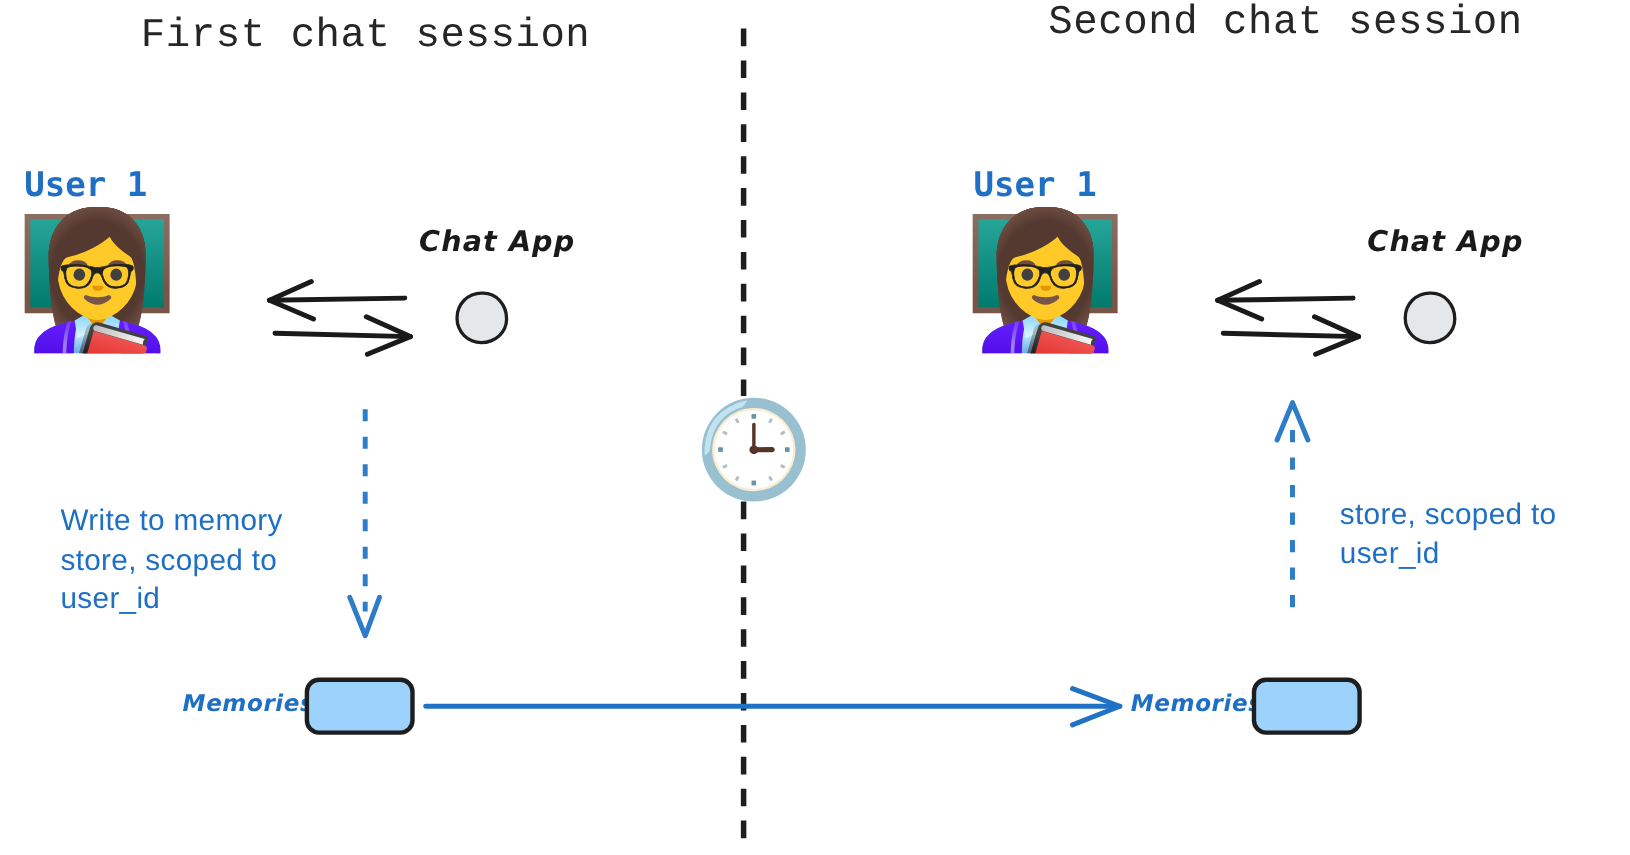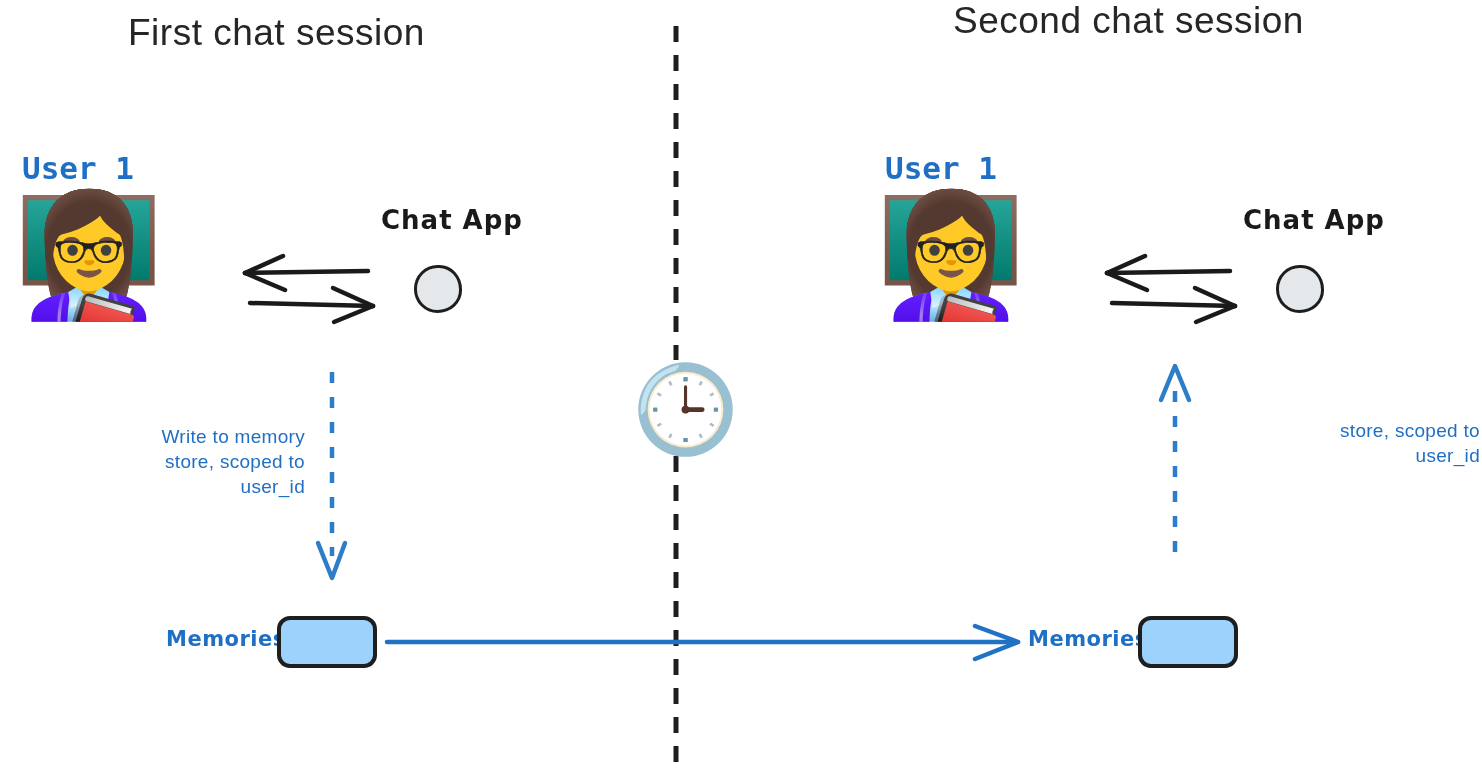--- a/index.html
+++ b/index.html
@@ -14,21 +14,21 @@
     position: relative;
     width: 1482px;
     height: 777px;
     background: #ffffff;
     overflow: hidden;
   }
   .abs { position: absolute; }
 
   
   .session-title {
-    font-family: Liberation Sans, sans-serif;
+    font-family: Liberation Mono, monospace;
     font-size: 37px;
     font-weight: 400;
     color: #262626;
     letter-spacing: 0.5px;
     white-space: nowrap;
   }
 
   
   .user-label {
     font-family: "DejaVu Sans Mono", "Liberation Mono", monospace;
@@ -48,40 +48,42 @@
   
   .clock-emoji {
     font-size: 86px;
     line-height: 1;
     user-select: none;
   }
 
   
   .hand {
     font-family: "DejaVu Sans", sans-serif;
+    font-style: italic;
     font-weight: 600;
     white-space: nowrap;
   }
   .chatapp-label {
     font-size: 26px;
     color: #1a1a1a;
     letter-spacing: 1px;
   }
   .memories-label {
     font-size: 21px;
     color: #1F6FC4;
     letter-spacing: 0.5px;
   }
   .note {
-    font-size: 19px;
+    font-size: 27px;
     color: #1F6FC4;
     line-height: 1.32;
-    text-align: right;
+    text-align: left;
     white-space: normal;
     letter-spacing: 0.3px;
+    margin-top: 32px;
   }
 
   
   .app-circle {
     width: 48px;
     height: 48px;
     border-radius: 50% 48% 52% 50% / 50% 52% 48% 50%;
     background: #E4E8EB;
     border: 3px solid #1e1e1e;
     box-sizing: border-box;

